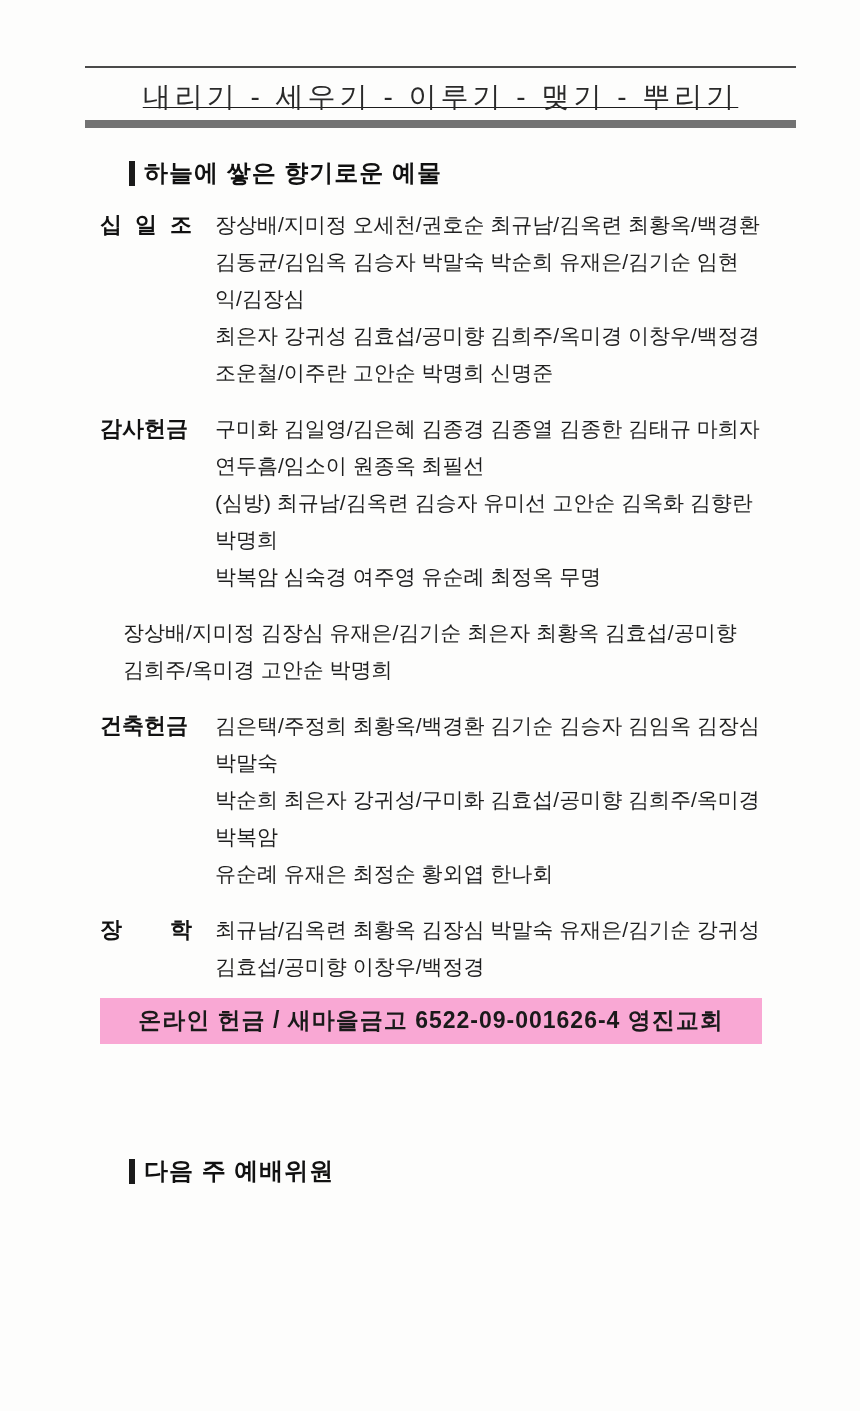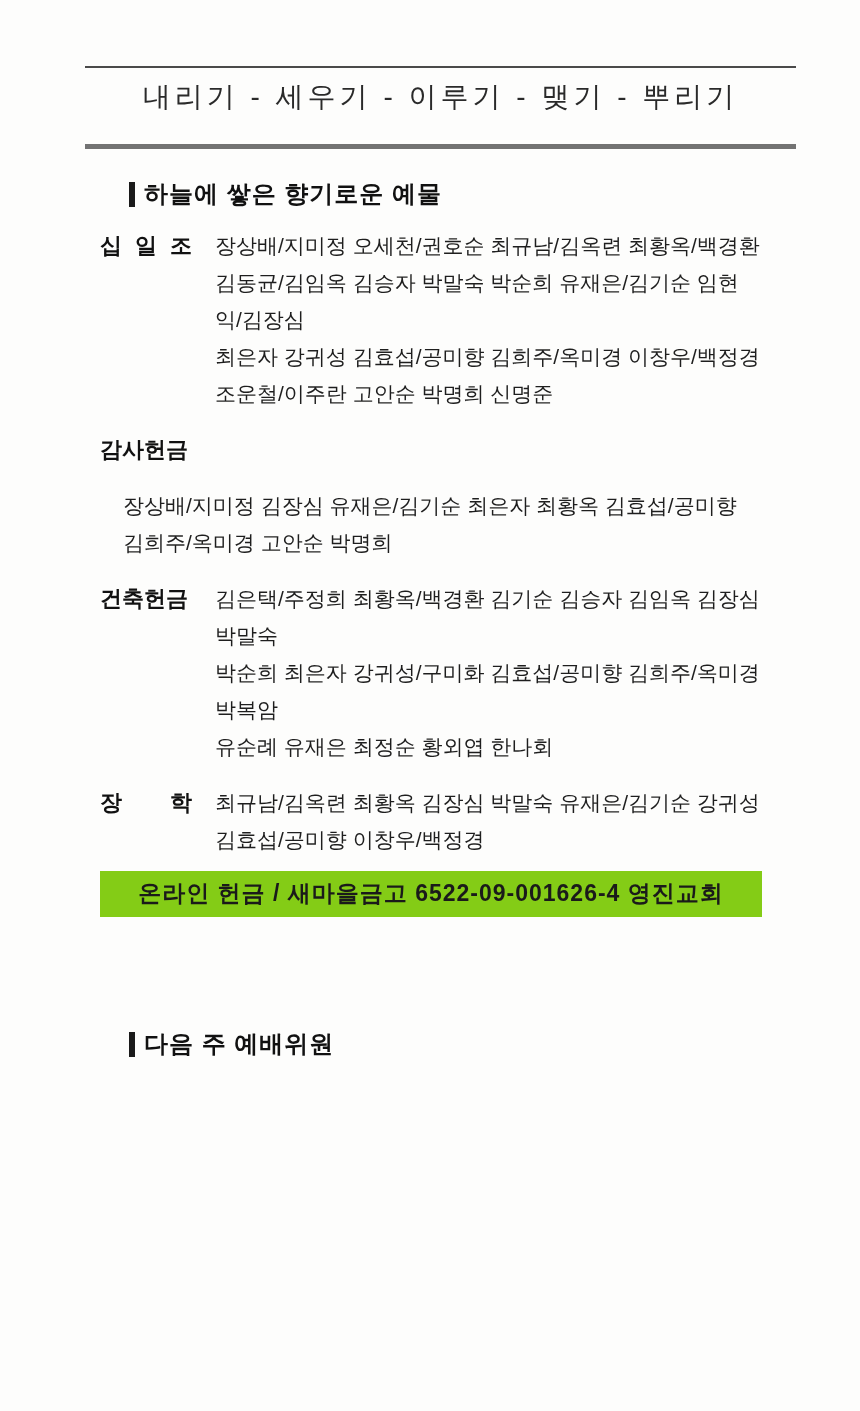--- a/index.html
+++ b/index.html
@@ -10,23 +10,24 @@
     color:#1c1c1c;
     position:relative;
     overflow:hidden;
   }
   .page{position:relative;width:860px;height:1411px;}
 
   
   .motto-box{
     margin:66px 64px 0 85px;
     border-top:2px solid #4a4a4a;
-    border-bottom:5px solid #737373;
-    padding:10px 0 28px 0;
+    border-bottom:8px solid #737373;
+    padding:10px 0 4px 0;
     text-align:center;
+    text-decoration:underline;
   }
   .motto{
     font-size:28px;
     letter-spacing:4px;
     color:#2a2a2a;
     white-space:nowrap;
   }
 
   
   .section-title{
@@ -51,21 +52,21 @@
     line-height:37px;
   }
   .offer-names{
     flex:1;margin-left:23px;
     font-size:21px;line-height:37px;color:#1e1e1e;
     white-space:pre-line;
   }
 
   .online-box{
     margin:13px 98px 0 100px;
-    background:#84cc16;
+    background:#f9a8d4;
     text-align:center;
     padding:7px 0 8px 0;
     font-size:23px;font-weight:bold;color:#1a1a1a;
     letter-spacing:1px;
   }
 
   .big-gap{height:111px;}
 </style>
 </head>
 <body>
@@ -84,20 +85,24 @@
   <div class="offerings">
     <div class="offer-row">
       <div class="offer-label">십 일 조</div>
       <div class="offer-names">장상배/지미정 오세천/권호순 최규남/김옥련 최황옥/백경환
 김동균/김임옥 김승자 박말숙 박순희 유재은/김기순 임현익/김장심
 최은자 강귀성 김효섭/공미향 김희주/옥미경 이창우/백정경
 조운철/이주란 고안순 박명희 신명준</div>
     </div>
     <div class="offer-row">
       <div class="offer-label">감사헌금</div>
+      <div class="offer-names">구미화 김일영/김은혜 김종경 김종열 김종한 김태규 마희자
+연두흠/임소이 원종옥 최필선
+(심방) 최규남/김옥련 김승자 유미선 고안순 김옥화 김향란 박명희
+박복암 심숙경 여주영 유순례 최정옥 무명</div>
     </div>
     <div class="offer-row">
       <div class="offer-names">장상배/지미정 김장심 유재은/김기순 최은자 최황옥 김효섭/공미향
 김희주/옥미경 고안순 박명희</div>
     </div>
     <div class="offer-row">
       <div class="offer-label">건축헌금</div>
       <div class="offer-names">김은택/주정희 최황옥/백경환 김기순 김승자 김임옥 김장심 박말숙
 박순희 최은자 강귀성/구미화 김효섭/공미향 김희주/옥미경 박복암
 유순례 유재은 최정순 황외엽 한나회</div>

